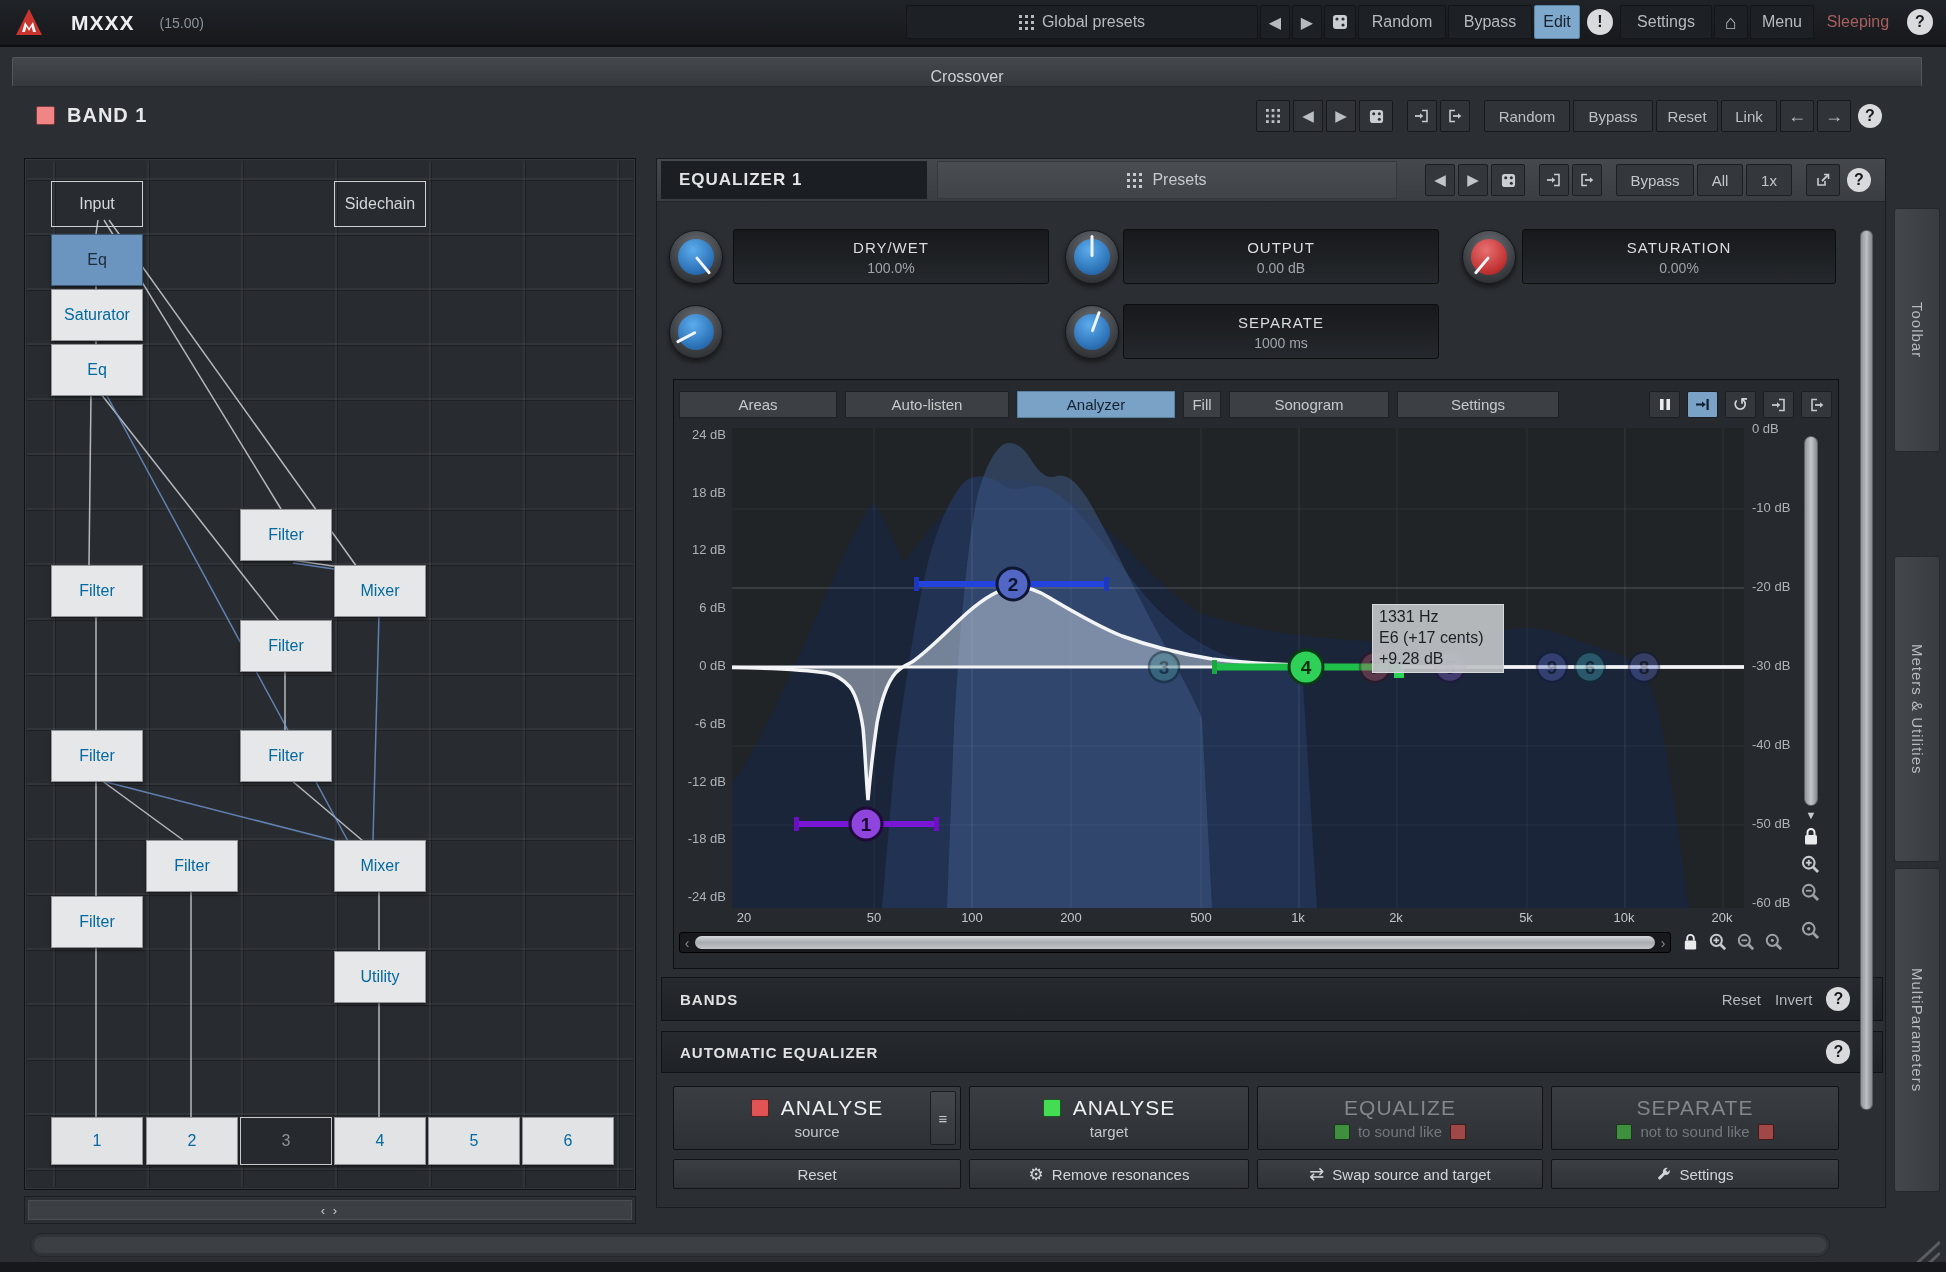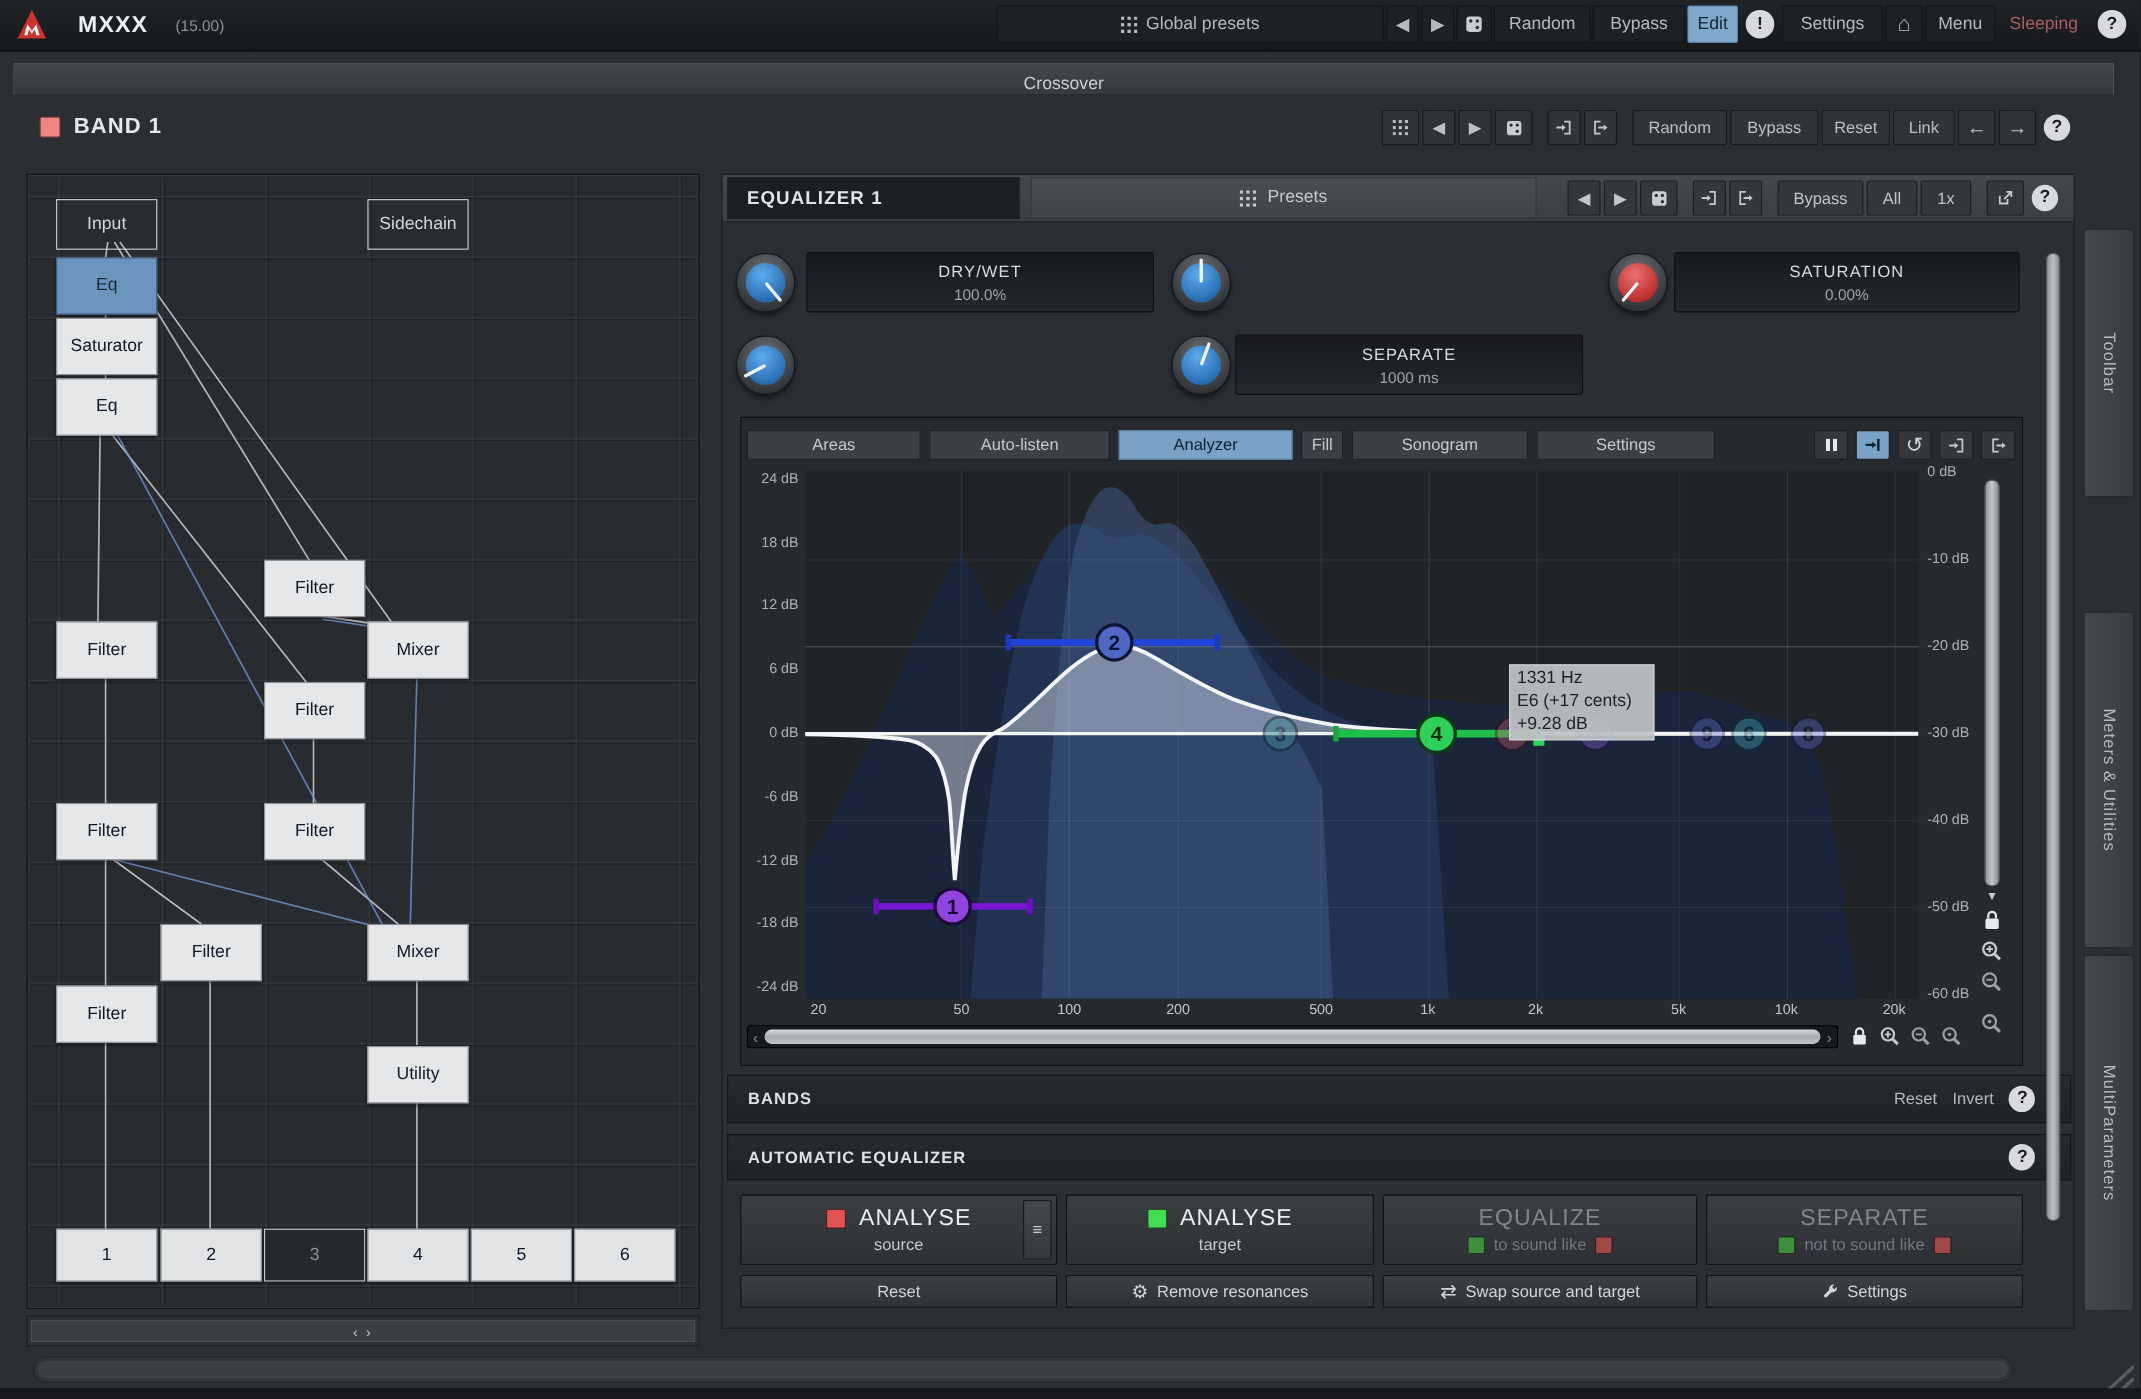--- a/index.html
+++ b/index.html
@@ -23,21 +23,21 @@
   #band-name{font-size:20px;font-weight:600;color:#e6e8ea;letter-spacing:1px;}
   #band-toolbar{right:60px;top:100px;display:flex;gap:3px;height:32px;}
   .bbtn{height:32px;background:#303438;border:1px solid #17191d;border-radius:2px;color:#bcc0c4;font-size:15px;display:flex;align-items:center;justify-content:center;box-sizing:border-box;}
   .gap8{width:8px;}
   
   #matrix{left:24px;top:158px;width:612px;height:1032px;background:#282b2f;border:1px solid #101214;box-shadow:inset 0 0 0 1px #34373b;box-sizing:border-box;}
   #matrix-grid{left:2px;top:2px;right:2px;bottom:2px;
     background-image:linear-gradient(to right,rgba(255,255,255,.045) 2px,transparent 2px),linear-gradient(to bottom,rgba(255,255,255,.045) 2px,transparent 2px),linear-gradient(to right,rgba(0,0,0,.25) 1px,transparent 1px),linear-gradient(to bottom,rgba(0,0,0,.25) 1px,transparent 1px);
     background-size:94px 55px,94px 55px,94px 55px,94px 55px;background-position:26px 72px,26px 72px,28px 74px,28px 74px;}
   #matrix svg.wires{left:0;top:0;pointer-events:none;}
-  .node{position:absolute;width:90px;height:50px;background:#e6e7e8;border:1px solid #8f9296;color:#0f172a;font-size:16px;display:flex;align-items:center;justify-content:center;box-shadow:0 2px 3px rgba(0,0,0,.45);}
+  .node{position:absolute;width:90px;height:50px;background:#e6e7e8;border:1px solid #8f9296;color:#0369a1;font-size:16px;display:flex;align-items:center;justify-content:center;box-shadow:0 2px 3px rgba(0,0,0,.45);}
   .node.io{background:transparent;border:1px solid #cfd2d5;color:#d4d7da;height:44px;box-shadow:none;}
   .node.sel{background:#6b94be;color:#1b2c3d;border-color:#3c5a76;}
   .node.slot{height:46px;background:#e2e3e4;}
   .node.slot.off{background:#26292d;border:1px solid #c6c9cc;color:#8d9195;}
   #matrix-scroll{left:24px;top:1196px;width:612px;height:28px;background:#2c2f33;border:1px solid #1c1f22;box-sizing:border-box;}
   #matrix-scroll .handle{position:absolute;left:3px;right:3px;top:3px;bottom:3px;background:#3c4044;border:1px solid #4a4e52;color:#c6cacd;font-size:13px;display:flex;align-items:center;justify-content:center;letter-spacing:2px;}
   
   #eqpanel{left:656px;top:158px;width:1230px;height:1050px;background:#2b2e32;border:1px solid #191c1f;box-sizing:border-box;}
   #eq-header{left:0;top:0;width:1228px;height:42px;background:linear-gradient(#45494d,#3a3e42);border-bottom:1px solid #232629;}
   #eq-title-tab{left:4px;top:2px;width:266px;height:38px;background:#1b1e22;color:#e2e4e6;font-size:17px;font-weight:600;letter-spacing:1px;display:flex;align-items:center;padding-left:18px;box-sizing:border-box;}
@@ -429,20 +429,24 @@
         <div class="ptr"></div>
       </div>
     <div class="pblock" style="left:76px;top:70px;width:316px;">
       <div class="plabel">DRY/WET</div>
       <div class="pvalue">100.0%</div>
     </div>
     <div class="knob" style="left:408px;top:71px;--a:180deg;">
         <div class="cap"></div>
         <div class="ptr"></div>
       </div>
+    <div class="pblock" style="left:466px;top:70px;width:316px;">
+      <div class="plabel">OUTPUT</div>
+      <div class="pvalue">0.00 dB</div>
+    </div>
     <div class="knob red" style="left:805px;top:71px;--a:40deg;">
         <div class="cap"></div>
         <div class="ptr"></div>
       </div>
     <div class="pblock" style="left:865px;top:70px;width:314px;">
       <div class="plabel">SATURATION</div>
       <div class="pvalue">0.00%</div>
     </div>
     <div class="knob" style="left:12px;top:146px;--a:62deg;">
         <div class="cap"></div>

